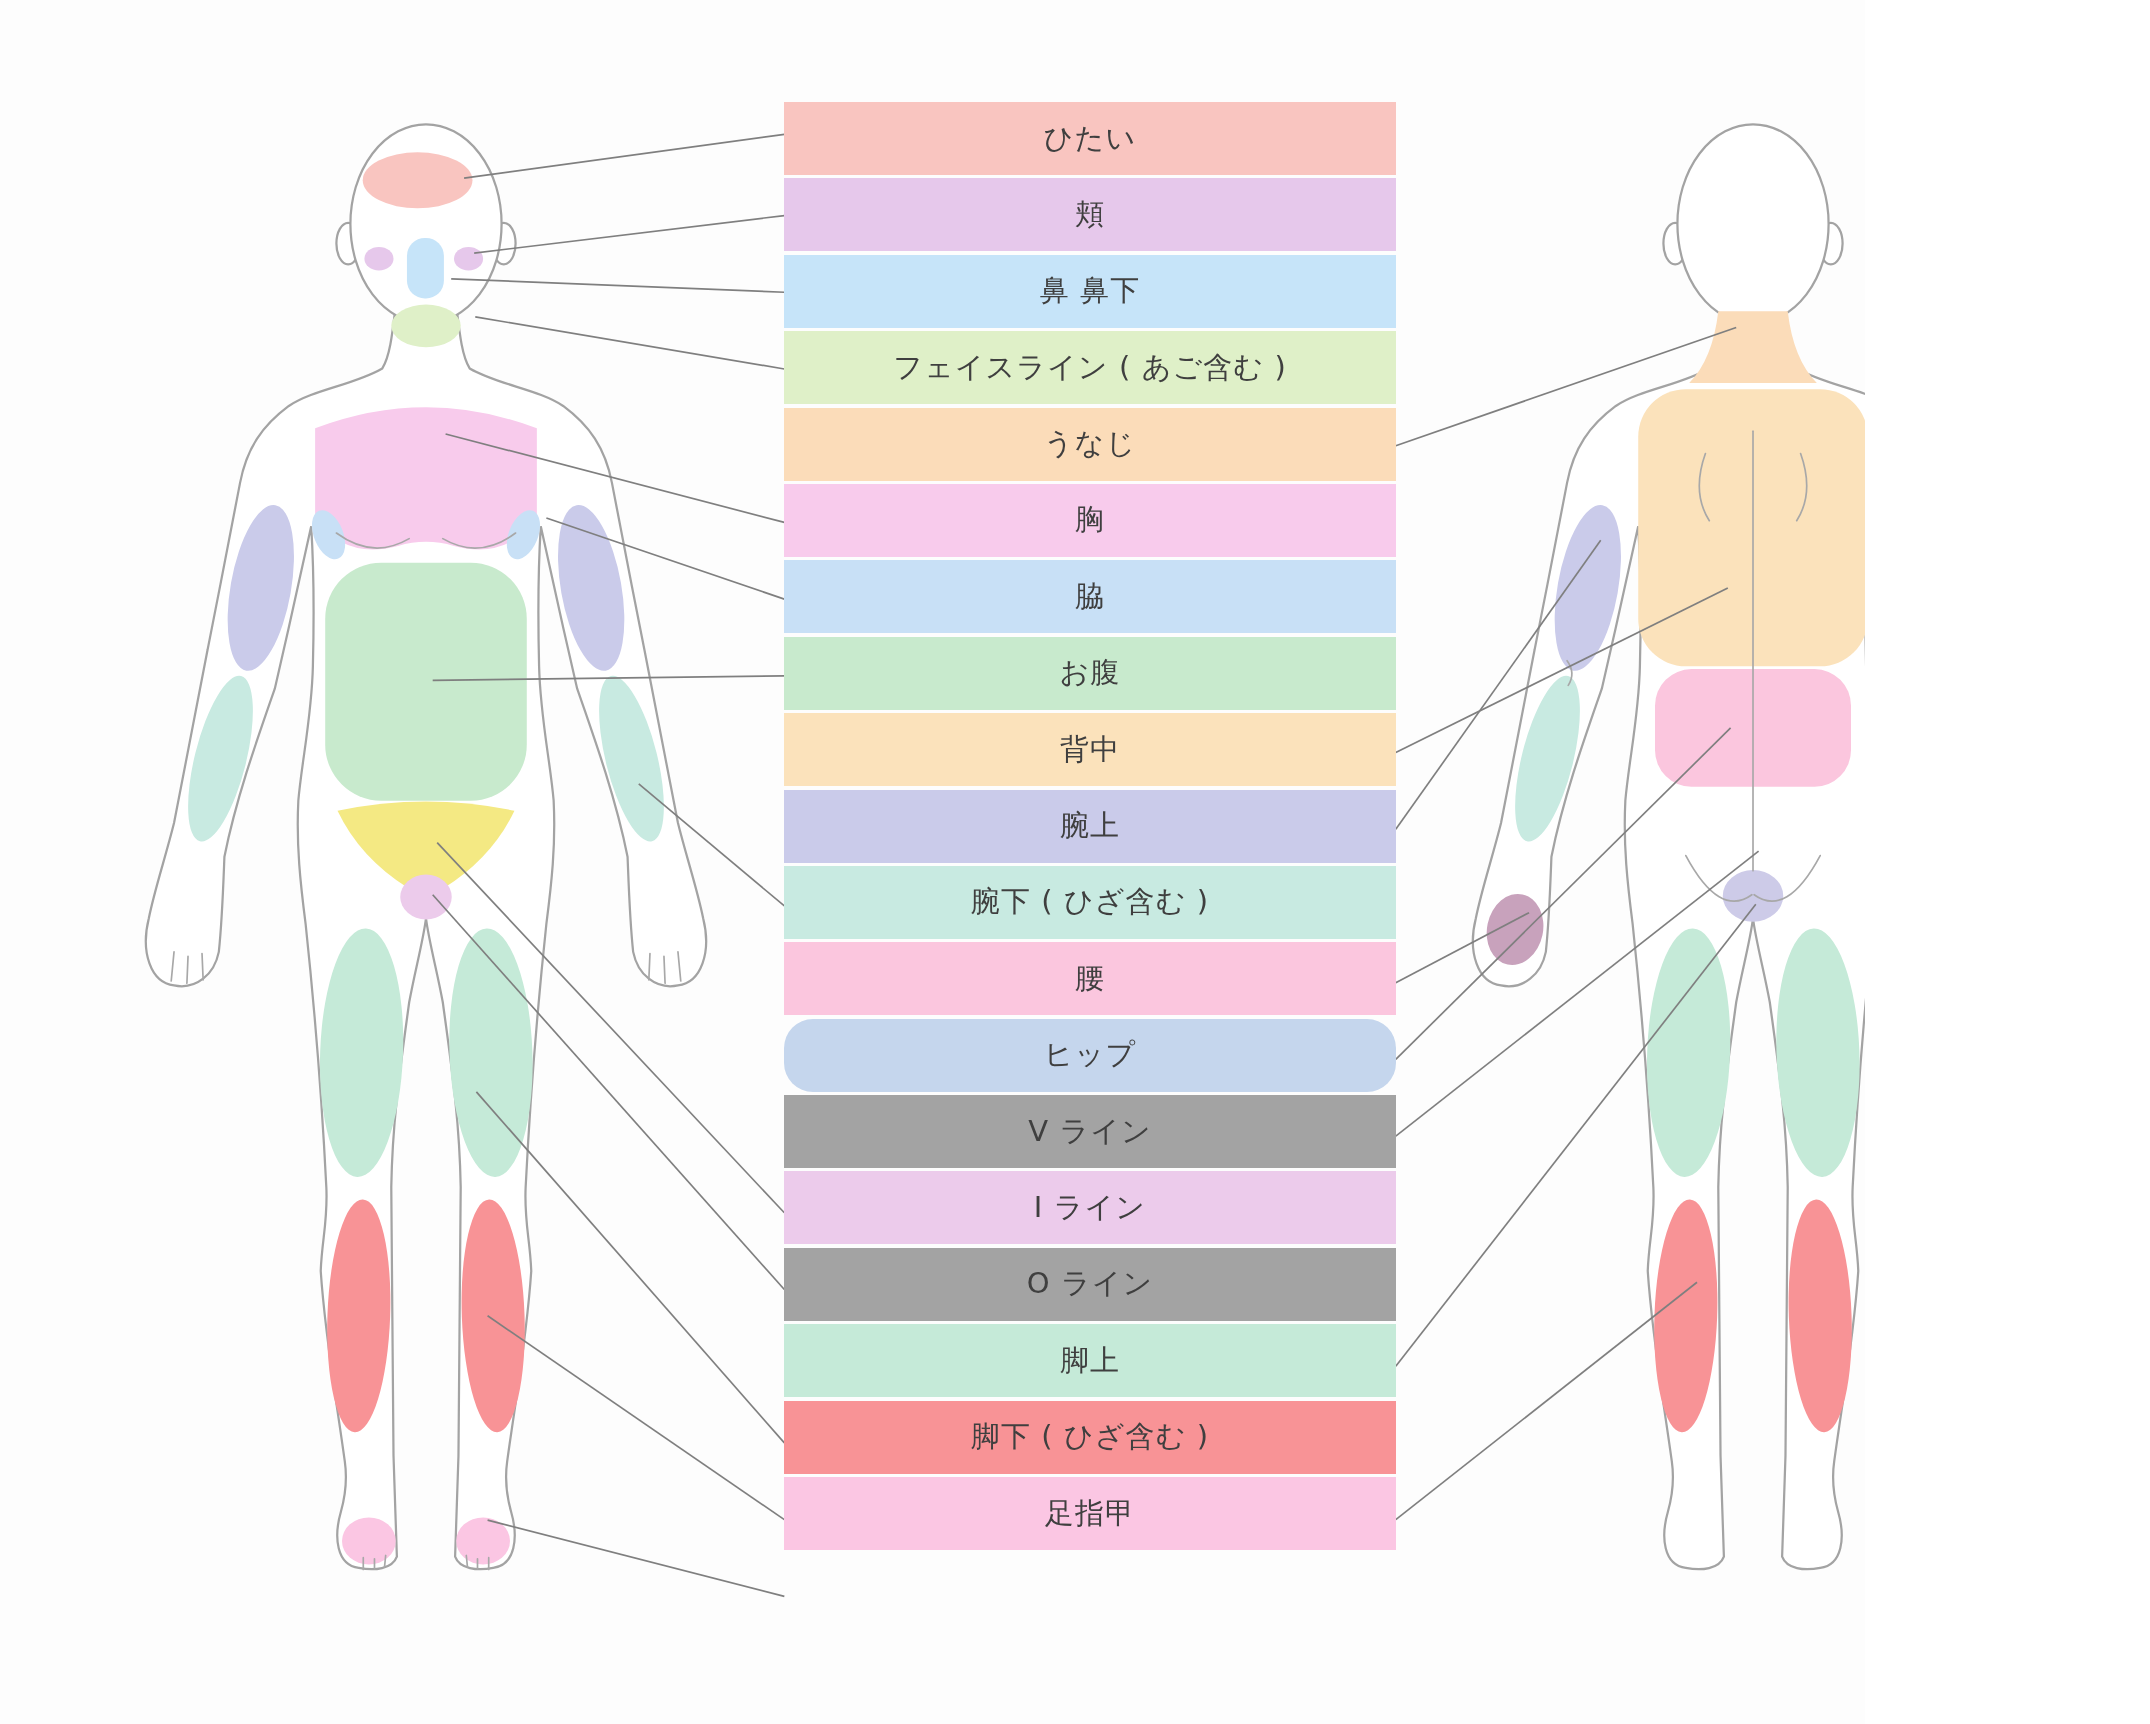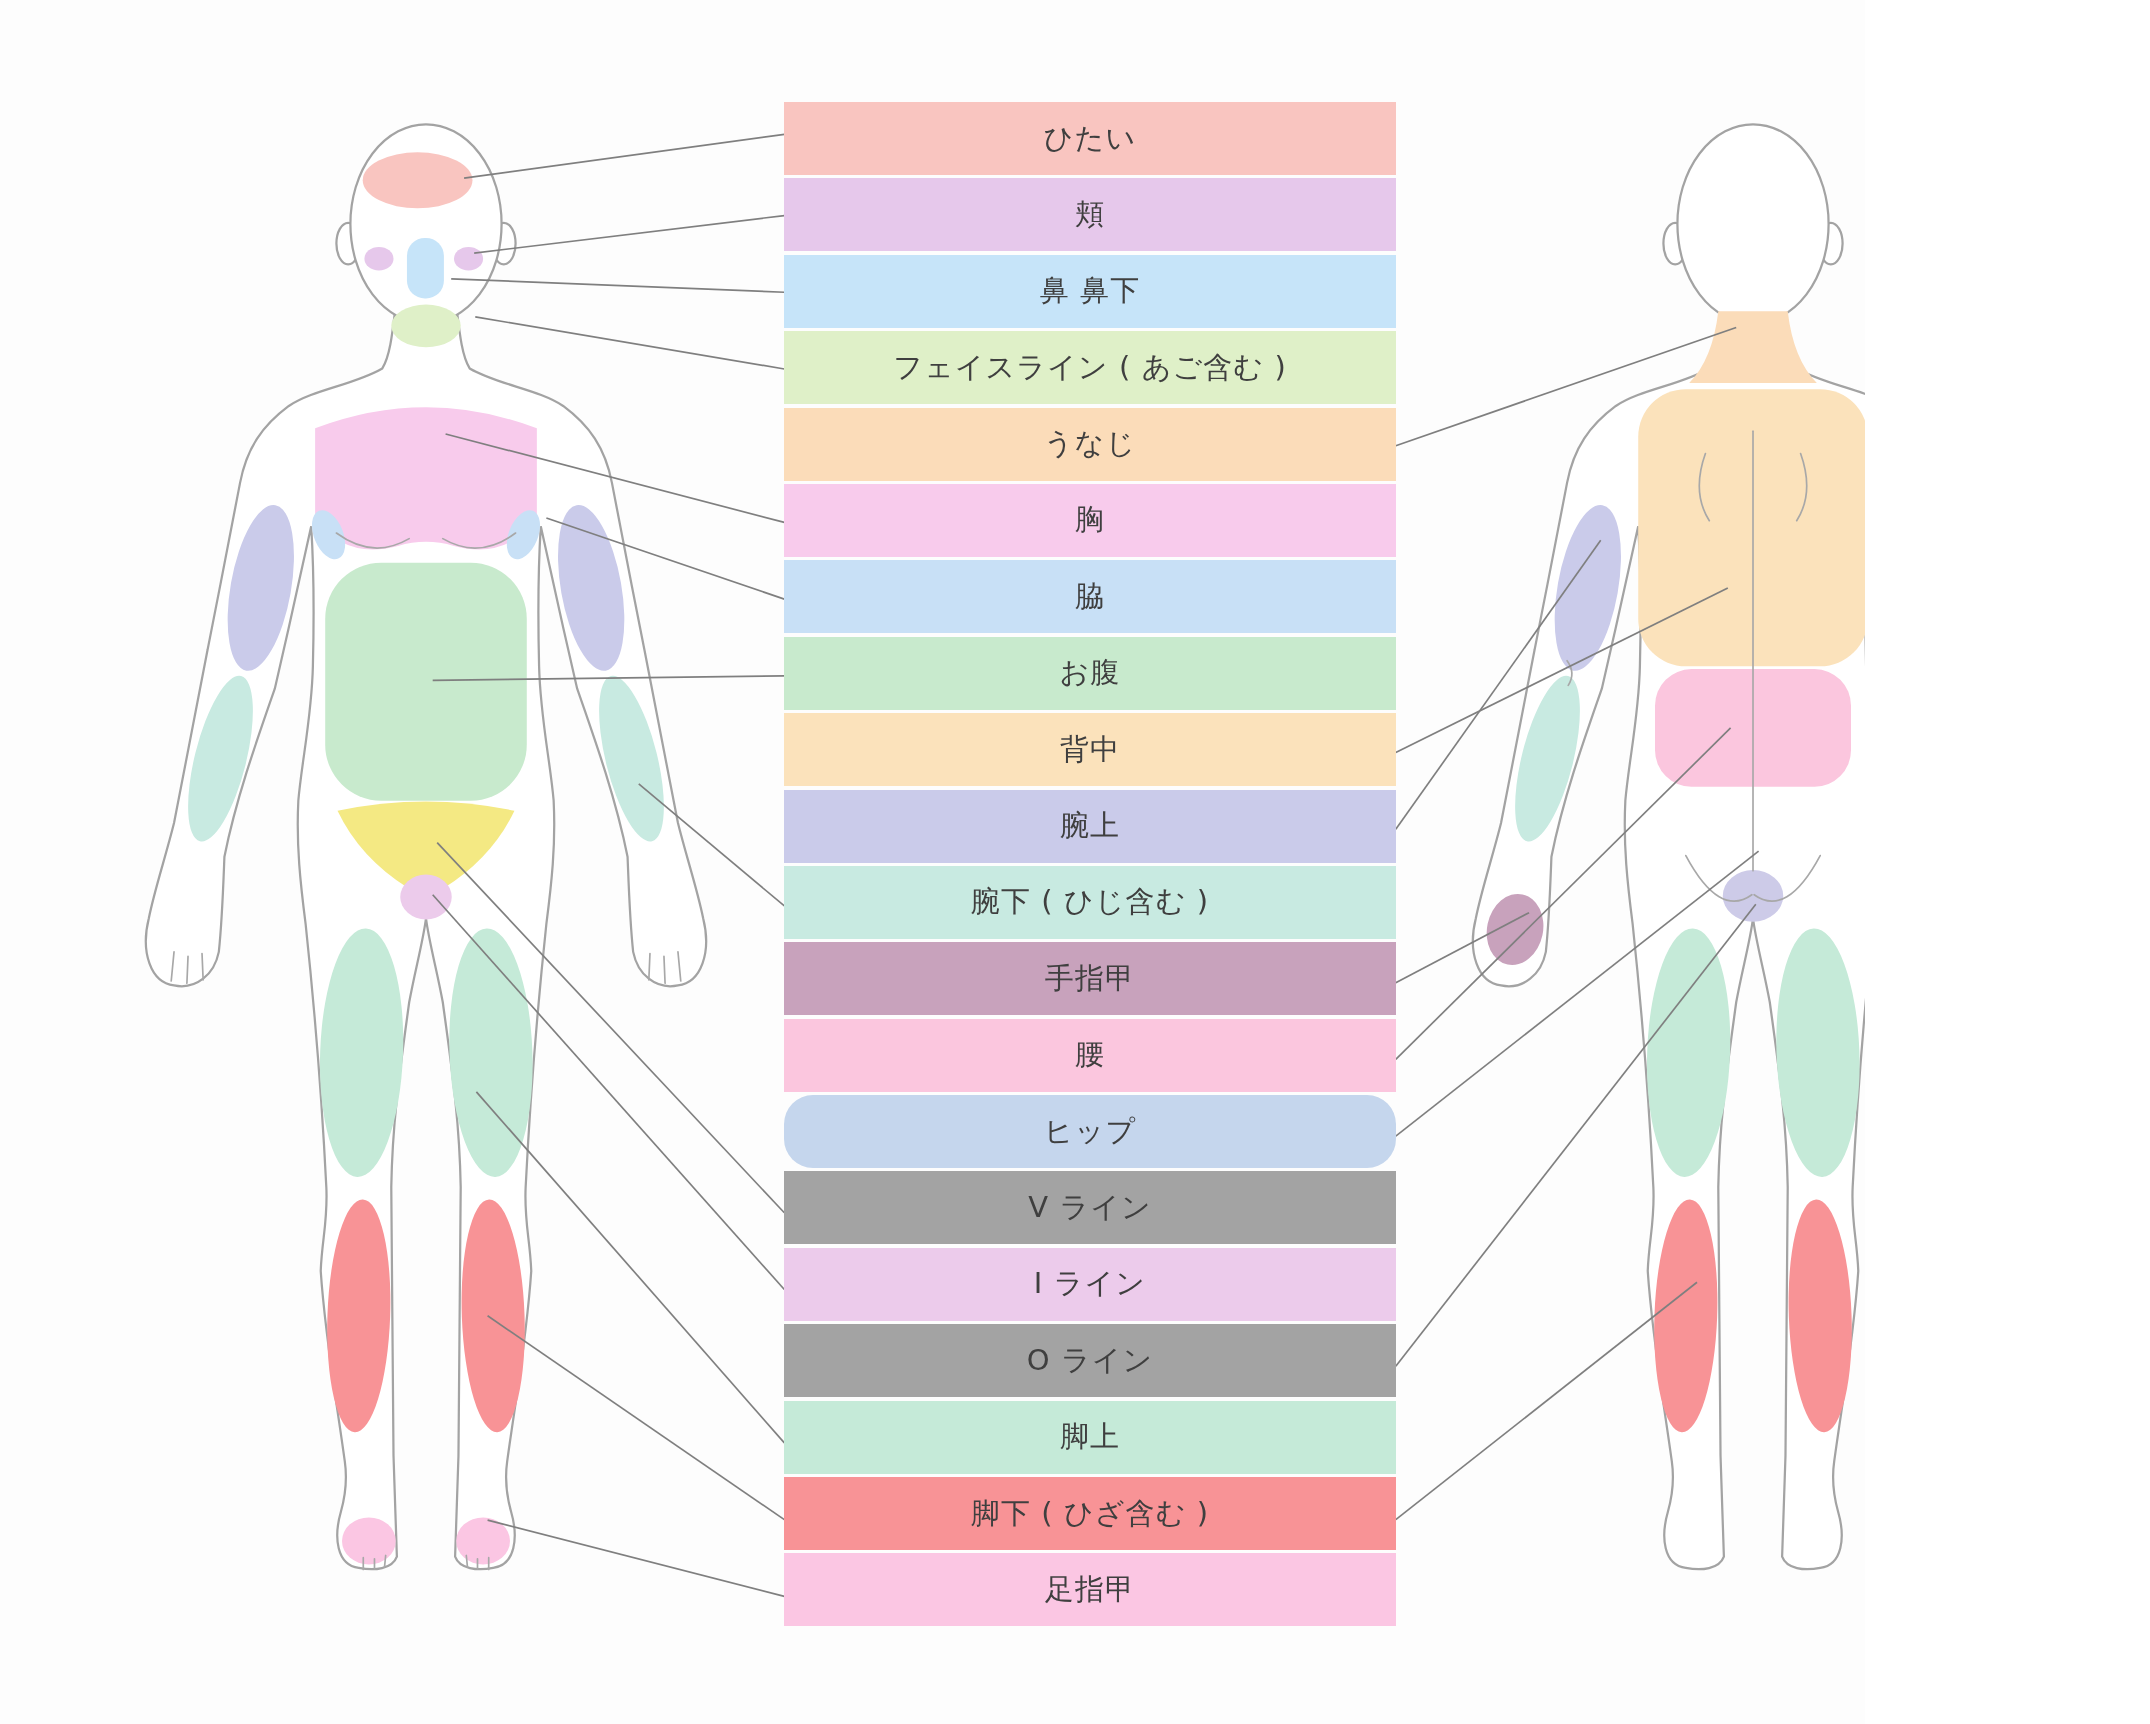--- a/index.html
+++ b/index.html
@@ -197,24 +197,21 @@
       <div class="band" style="background: rgb(200, 234, 205);">
         <span>お腹</span>
       </div>
       <div class="band" style="background: rgb(251, 226, 187);">
         <span>背中</span>
       </div>
       <div class="band" style="background: rgb(202, 203, 234);">
         <span>腕上</span>
       </div>
       <div class="band" style="background: rgb(200, 234, 225);">
-        <span>腕下 ( ひじ含む )</span>
-      </div>
-      <div class="band" style="background: rgb(200, 162, 188);">
-        <span>手指甲</span>
+        <span>腕下 ( ひざ含む )</span>
       </div>
       <div class="band" style="background: rgb(251, 198, 222);">
         <span>腰</span>
       </div>
       <div class="band" style="background: rgb(197, 214, 237); border-radius: 29px;">
         <span>ヒップ</span>
       </div>
       <div class="band" style="background: #a3a3a3;">
         <span>V ライン</span>
       </div>

